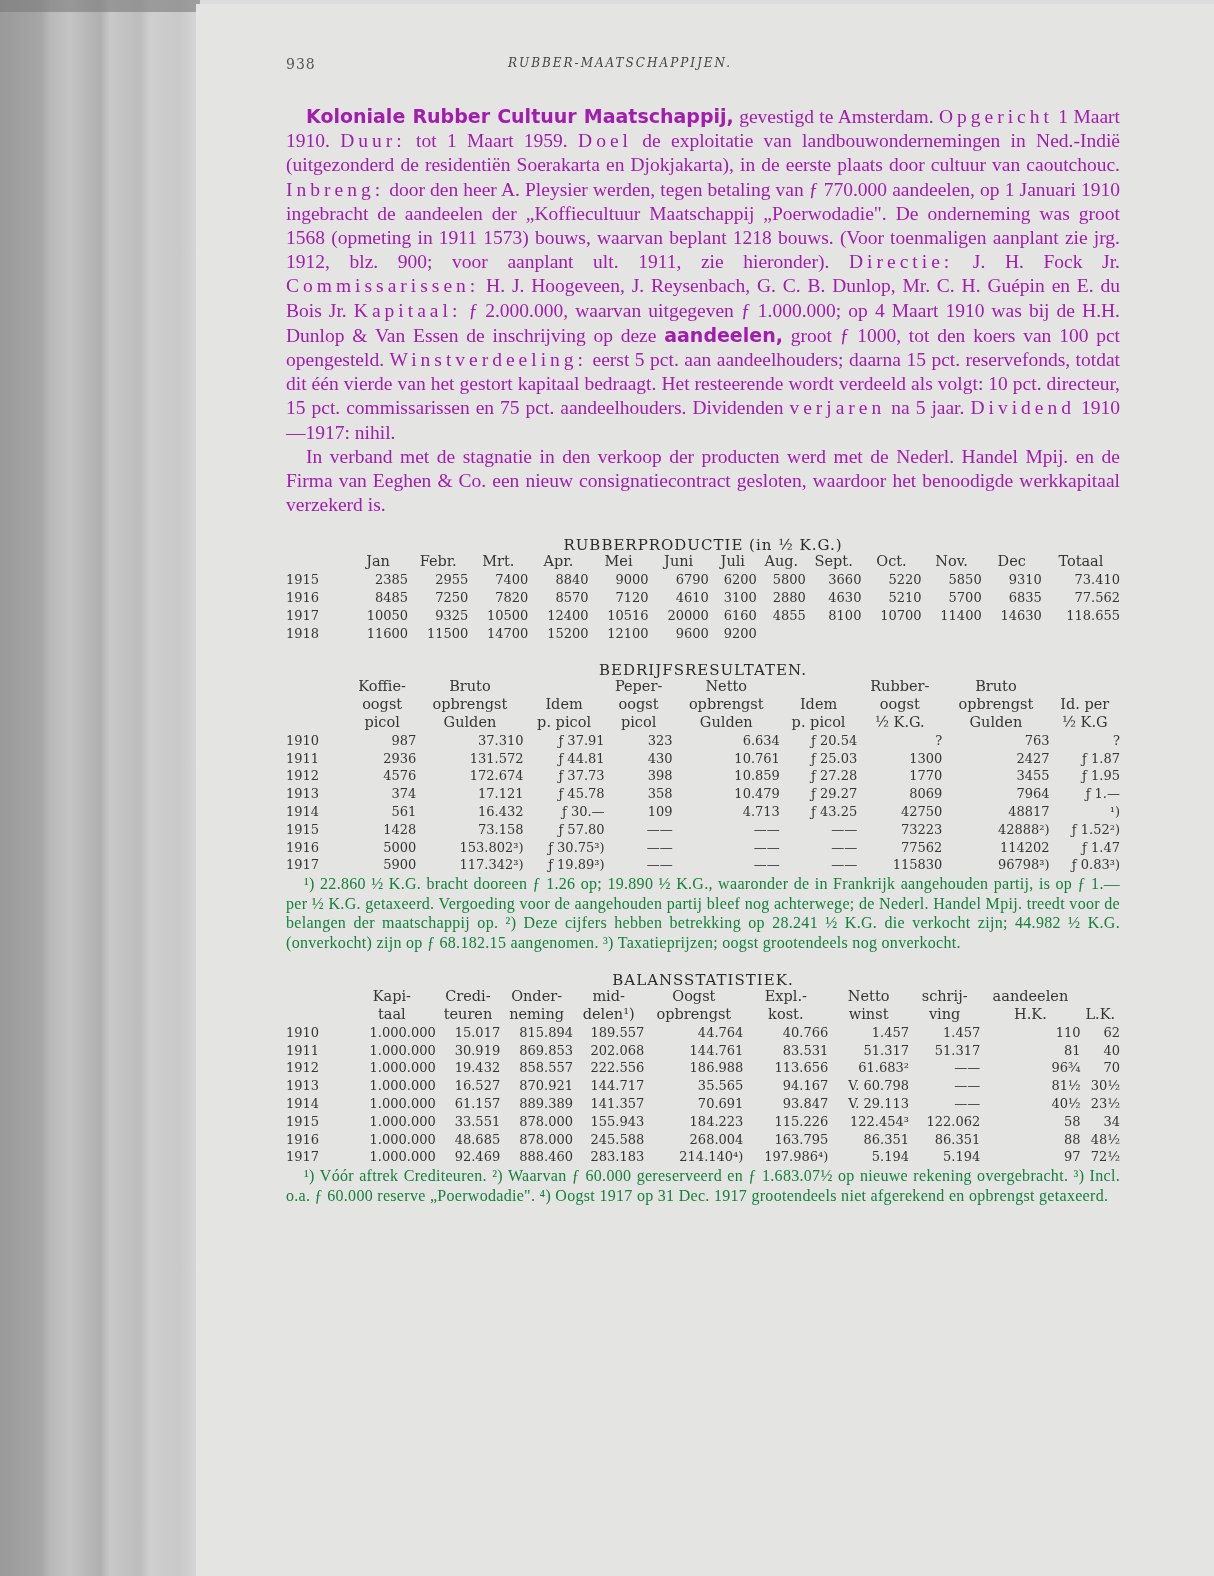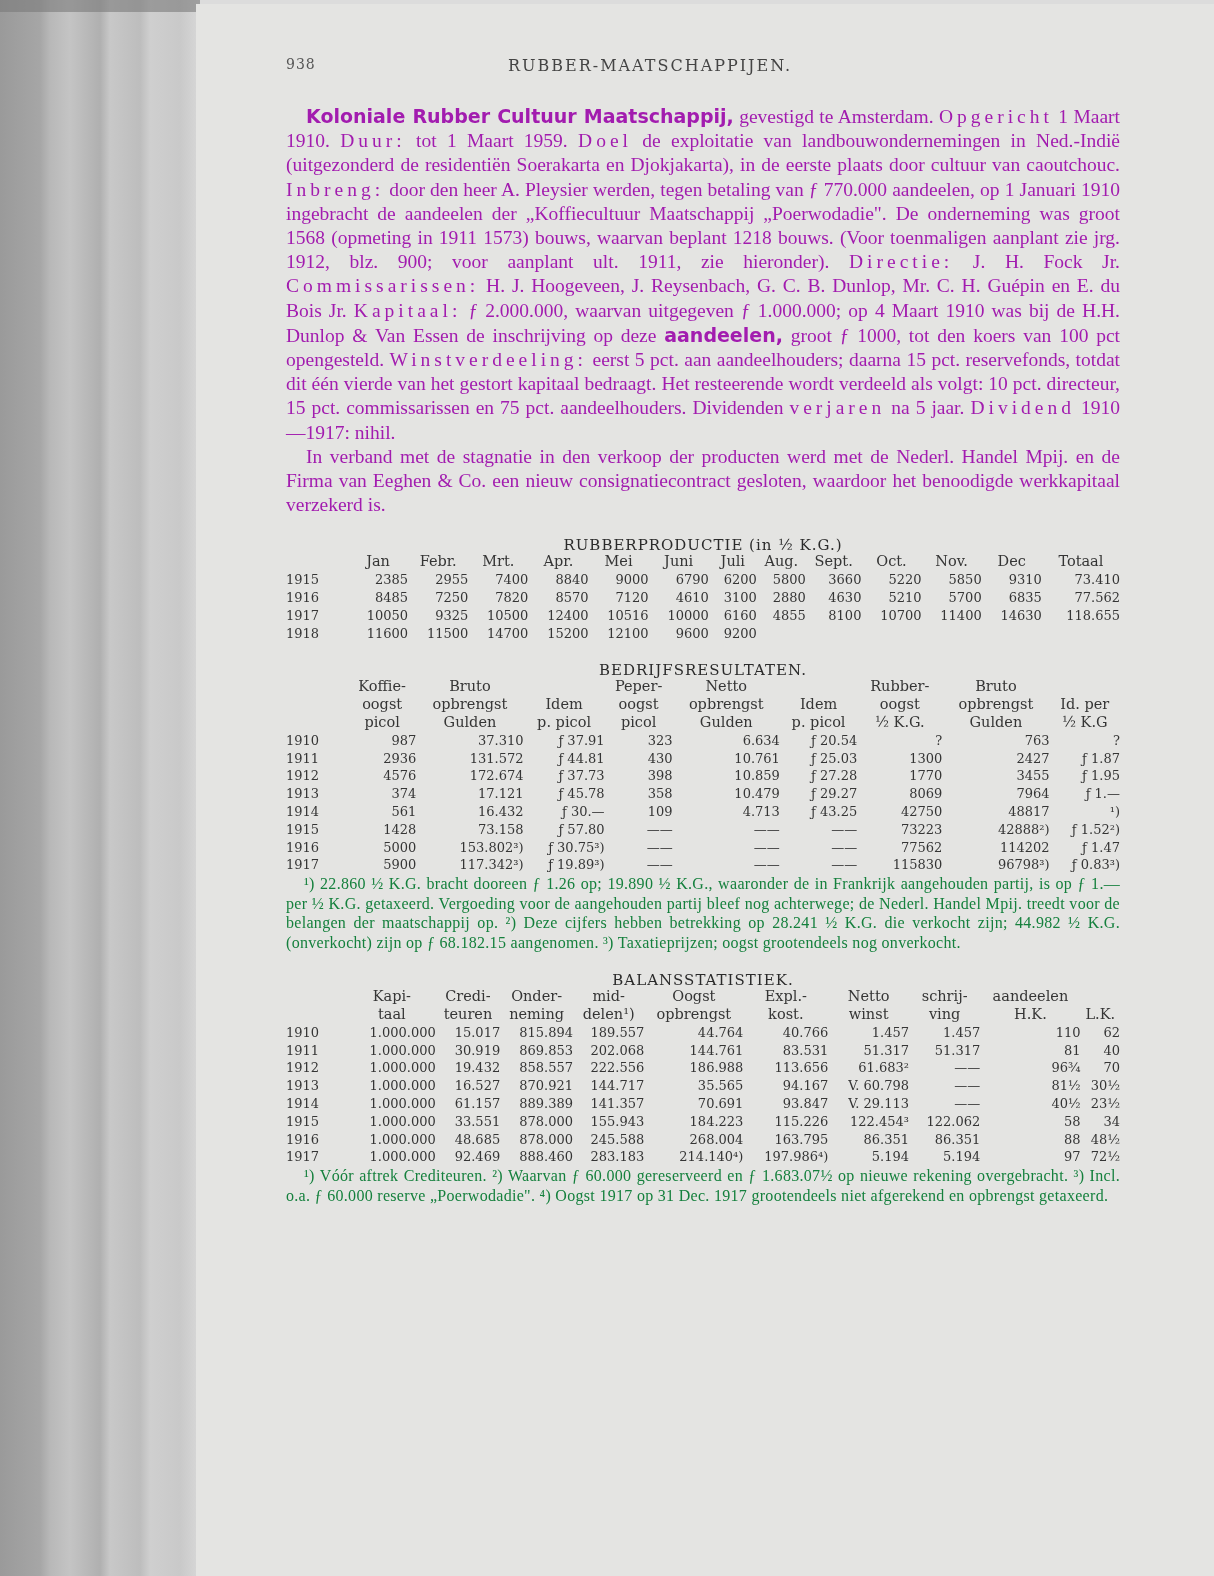--- a/index.html
+++ b/index.html
@@ -17,21 +17,21 @@
     position: absolute; left: 0; top: 0; width: 200px; height: 12px;
     background: #7a7a7a; opacity: .6;
   }
   .page {
     position: absolute; left: 196px; top: 4px; width: 1018px; height: 1572px;
     background: #e4e4e2;
   }
   .content { position: absolute; left: 286px; top: 56px; width: 834px; }
   .header { position: relative; height: 30px; }
   .pagenum { position: absolute; left: 0; top: 0; font-size: 14px; letter-spacing: 1px; color: #555; }
-  .running { position: absolute; left: 222px; top: 0; font-size: 16px; letter-spacing: 2px; color: #444; text-align: right; }
+  .running { position: absolute; left: 222px; top: 0; font-style: italic; font-size: 12px; letter-spacing: 2px; color: #444; text-align: right; }
   .body-text {
     margin-top: 18px;
     font-family: "Liberation Serif", "DejaVu Serif", serif;
     font-size: 19.5px; line-height: 24.2px; text-align: justify; color: #a21caf;
   }
   .body-text p { margin: 0; text-indent: 20px; }
   .body-text p + p { margin-top: 0; }
   .bold-sans { font-family: "DejaVu Sans", "Liberation Sans", sans-serif; font-weight: bold; font-size: 19px; }
   .spaced { letter-spacing: 4px; }
   .tbl-title { text-align: center; font-size: 15px; letter-spacing: 1px; margin-top: 20px; line-height: 16px; }
@@ -119,21 +119,21 @@
           <td class="r">6835</td>
           <td class="r">77.562</td>
         </tr>
         <tr>
           <td class="l yr">1917</td>
           <td class="r">10050</td>
           <td class="r">9325</td>
           <td class="r">10500</td>
           <td class="r">12400</td>
           <td class="r">10516</td>
-          <td class="r">10000</td>
+          <td class="r">20000</td>
           <td class="r">6160</td>
           <td class="r">4855</td>
           <td class="r">8100</td>
           <td class="r">10700</td>
           <td class="r">11400</td>
           <td class="r">14630</td>
           <td class="r">118.655</td>
         </tr>
         <tr>
           <td class="l yr">1918</td>

